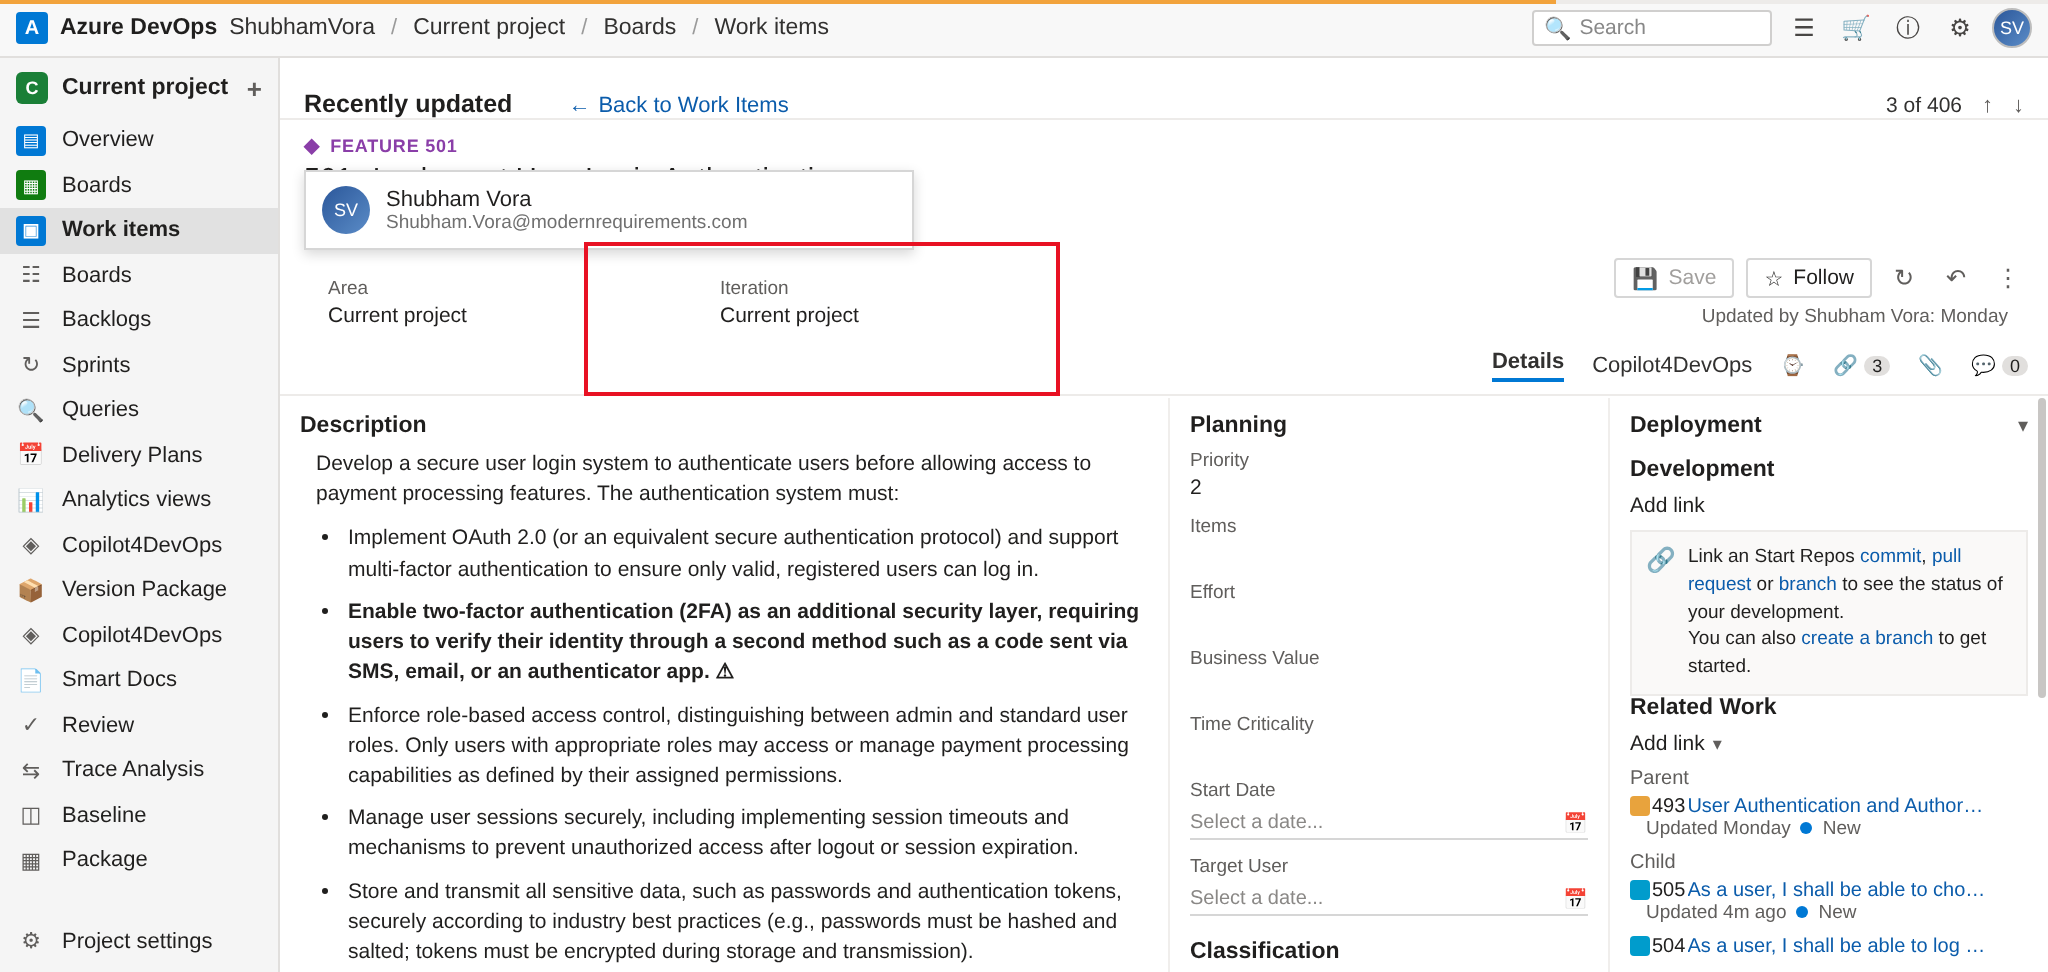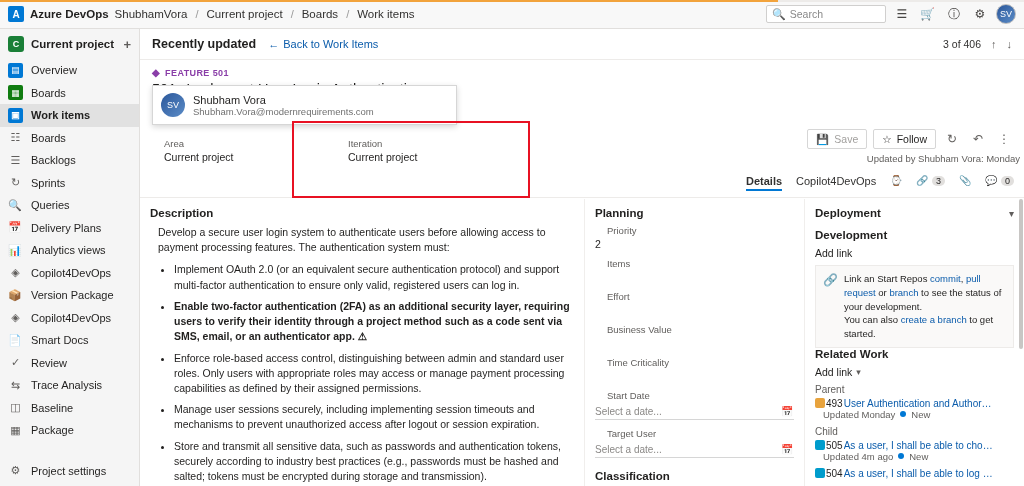--- a/index.html
+++ b/index.html
@@ -65,21 +65,21 @@
   .ic.green { background:#107c10; }
   .ic.plain { background:transparent; color:#605e5c; font-size:11px; }
   .nav-item.selected { background:#e1e1e1; font-weight:600; }
   .sidebar-bottom {
     position:absolute; bottom:4px; left:0; width:100%;
   }
 
   
   .content { position:absolute; left:140px; top:29px; width:884px; height:457px; background:#fff; }
   .content-head {
-    height:31px; display:flex; align-items:center; padding:0 12px; gap:12px;
+    height:31px; display:flex; align-items:flex-end; padding:0 12px; gap:28px;
     border-bottom:1px solid #edebe9;
   }
   .ch-title { font-size:12.5px; font-weight:600; }
   .back-link { display:flex; align-items:center; gap:4px; color:#0b5cab; font-size:11px; }
   .ch-right { margin-left:auto; display:flex; align-items:center; gap:10px; font-size:10.5px; color:#323130; }
   .arrowbtn { color:#605e5c; font-size:11px; }
 
   
   .wi-head { padding:7px 12px 0 12px; position:relative; }
   .wi-type { display:flex; align-items:center; gap:5px; font-size:9px; color:#8a3ea8; font-weight:700; letter-spacing:.4px; }
@@ -119,31 +119,31 @@
   
   .wi-toolbar {
     position:absolute; right:10px; top:100px; display:flex; align-items:center; gap:6px;
   }
   .btn {
     height:20px; border:1px solid #d6d6d6; background:#fff; display:flex; align-items:center;
     gap:5px; padding:0 8px; font-size:10.5px; color:#a19f9d; border-radius:2px;
   }
   .btn.enabled { color:#201f1e; }
   .ibtn { width:20px;height:20px; display:flex; align-items:center; justify-content:center; color:#605e5c; font-size:12px; }
-  .updated-by { position:absolute; right:4px; top:124px; font-size:9.5px; color:#605e5c; }
-
-  
-  .fields-row { display:flex; gap:4px; padding:4px 12px 0 12px; font-size:10px; }
+  .updated-by { position:absolute; right:20px; top:124px; font-size:9.5px; color:#605e5c; }
+
+  
+  .fields-row { display:flex; gap:16px; padding:4px 12px 0 12px; font-size:10px; }
   .fld { width:180px; }
   .fld .lbl { color:#605e5c; font-size:9.5px; }
   .fld .val { color:#201f1e; font-size:10.5px; margin-top:2px; }
 
   
   .tabs {
-    position:absolute; right:10px; top:146px; display:flex; align-items:flex-start; gap:14px;
+    position:absolute; right:10px; top:146px; display:flex; align-items:center; gap:14px;
     font-size:11px; color:#323130;
   }
   .tab.active { font-weight:700; border-bottom:2px solid #0078d4; padding-bottom:2px; }
   .chip { display:flex; align-items:center; gap:3px; color:#484644; font-size:10px; }
   .chip .cnt {
     background:#e1dfdd; border-radius:8px; padding:0 4px; font-size:9px; color:#201f1e;
   }
 
   .divider { position:absolute; left:0; top:168px; width:884px; height:1px; background:#edebe9; }
 
@@ -157,21 +157,21 @@
   .sec-title.row { display:flex; align-items:center; }
   .sec-title .chev { margin-left:auto; color:#605e5c; font-weight:400; font-size:10px; }
 
   .desc-body { font-size:10.5px; line-height:1.45; color:#201f1e; padding-left:8px; }
   .desc-body p { margin:0 0 7px 0; }
   .desc-body ul { margin:0 0 7px 0; padding-left:16px; }
   .desc-body li { margin-bottom:6px; }
   .desc-body .b { font-weight:700; }
 
   .pfield { margin-bottom:8px; }
-  .pfield .plbl { font-size:9.5px; color:#605e5c;margin-left:12px; }
+  .pfield .plbl { font-size:9.5px; color:#605e5c; }
   .pfield .pval { font-size:10.5px; color:#201f1e; margin-top:2px; min-height:12px; }
   .date-input {
     margin-top:3px; border-bottom:1px solid #d6d6d6; height:16px;
     display:flex; align-items:center; color:#8a8886; font-size:10px;
   }
   .date-input .cal { margin-left:auto; color:#605e5c; font-size:10px; }
 
   .add-link { font-size:10.5px; color:#201f1e; margin:4px 0 6px 0; display:flex; align-items:center; gap:4px;}
   .add-link .chev { color:#605e5c; font-size:9px; }
   .info-card {
@@ -413,21 +413,21 @@
     <div class="divider"></div>
 
     <div class="cols">
 
       <div class="col-desc">
         <div class="sec-title">Description</div>
         <div class="desc-body">
           <p>Develop a secure user login system to authenticate users before allowing access to payment processing features. The authentication system must:</p>
           <ul>
             <li>Implement OAuth 2.0 (or an equivalent secure authentication protocol) and support multi-factor authentication to ensure only valid, registered users can log in.</li>
-            <li class="b">Enable two-factor authentication (2FA) as an additional security layer, requiring users to verify their identity through a project method such as a code sent via SMS, email, or an authenticator app. ⚠</li>
+            <li class="b">Enable two-factor authentication (2FA) as an additional security layer, requiring users to verify their identity through a second method such as a code sent via SMS, email, or an authenticator app. ⚠</li>
             <li>Enforce role-based access control, distinguishing between admin and standard user roles. Only users with appropriate roles may access or manage payment processing capabilities as defined by their assigned permissions.</li>
             <li>Manage user sessions securely, including implementing session timeouts and mechanisms to prevent unauthorized access after logout or session expiration.</li>
             <li>Store and transmit all sensitive data, such as passwords and authentication tokens, securely according to industry best practices (e.g., passwords must be hashed and salted; tokens must be encrypted during storage and transmission).</li>
           </ul>
 
         </div>
       </div>
 
       <div class="col-plan">
         <div class="sec-title">Planning</div>

